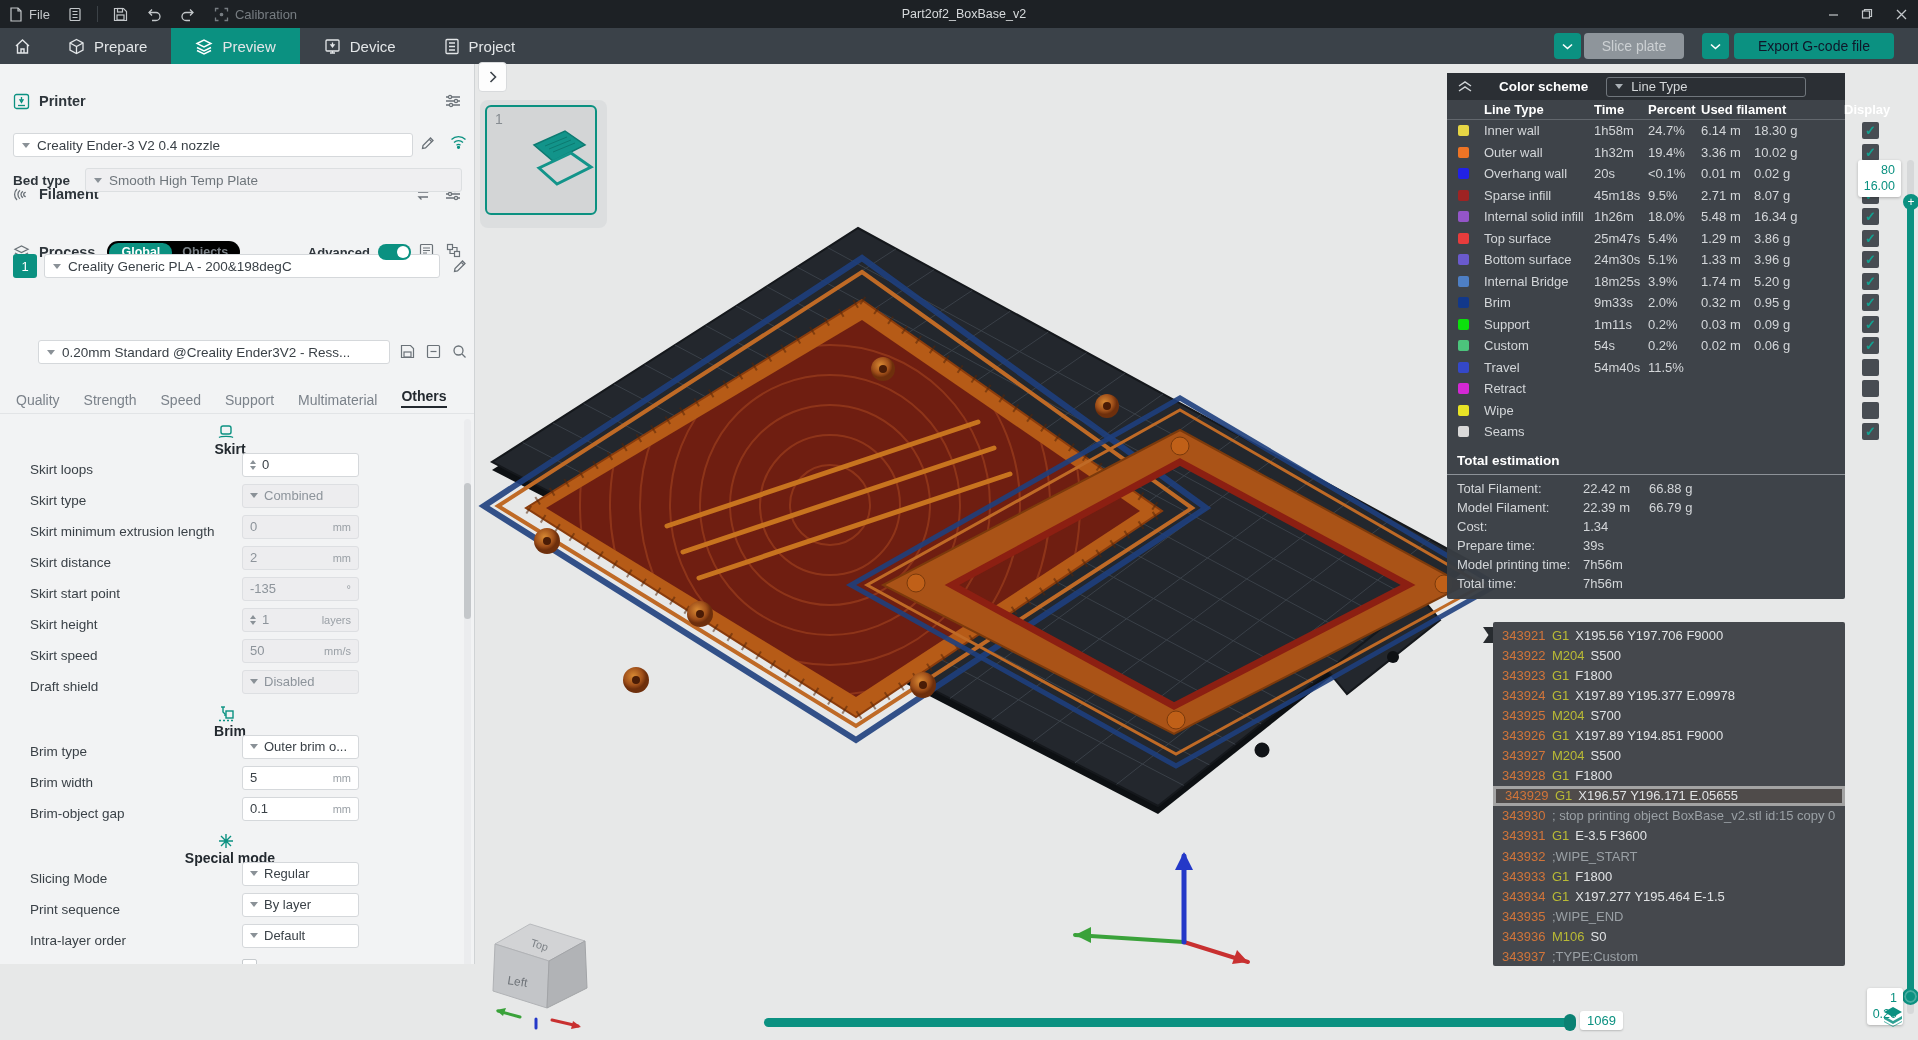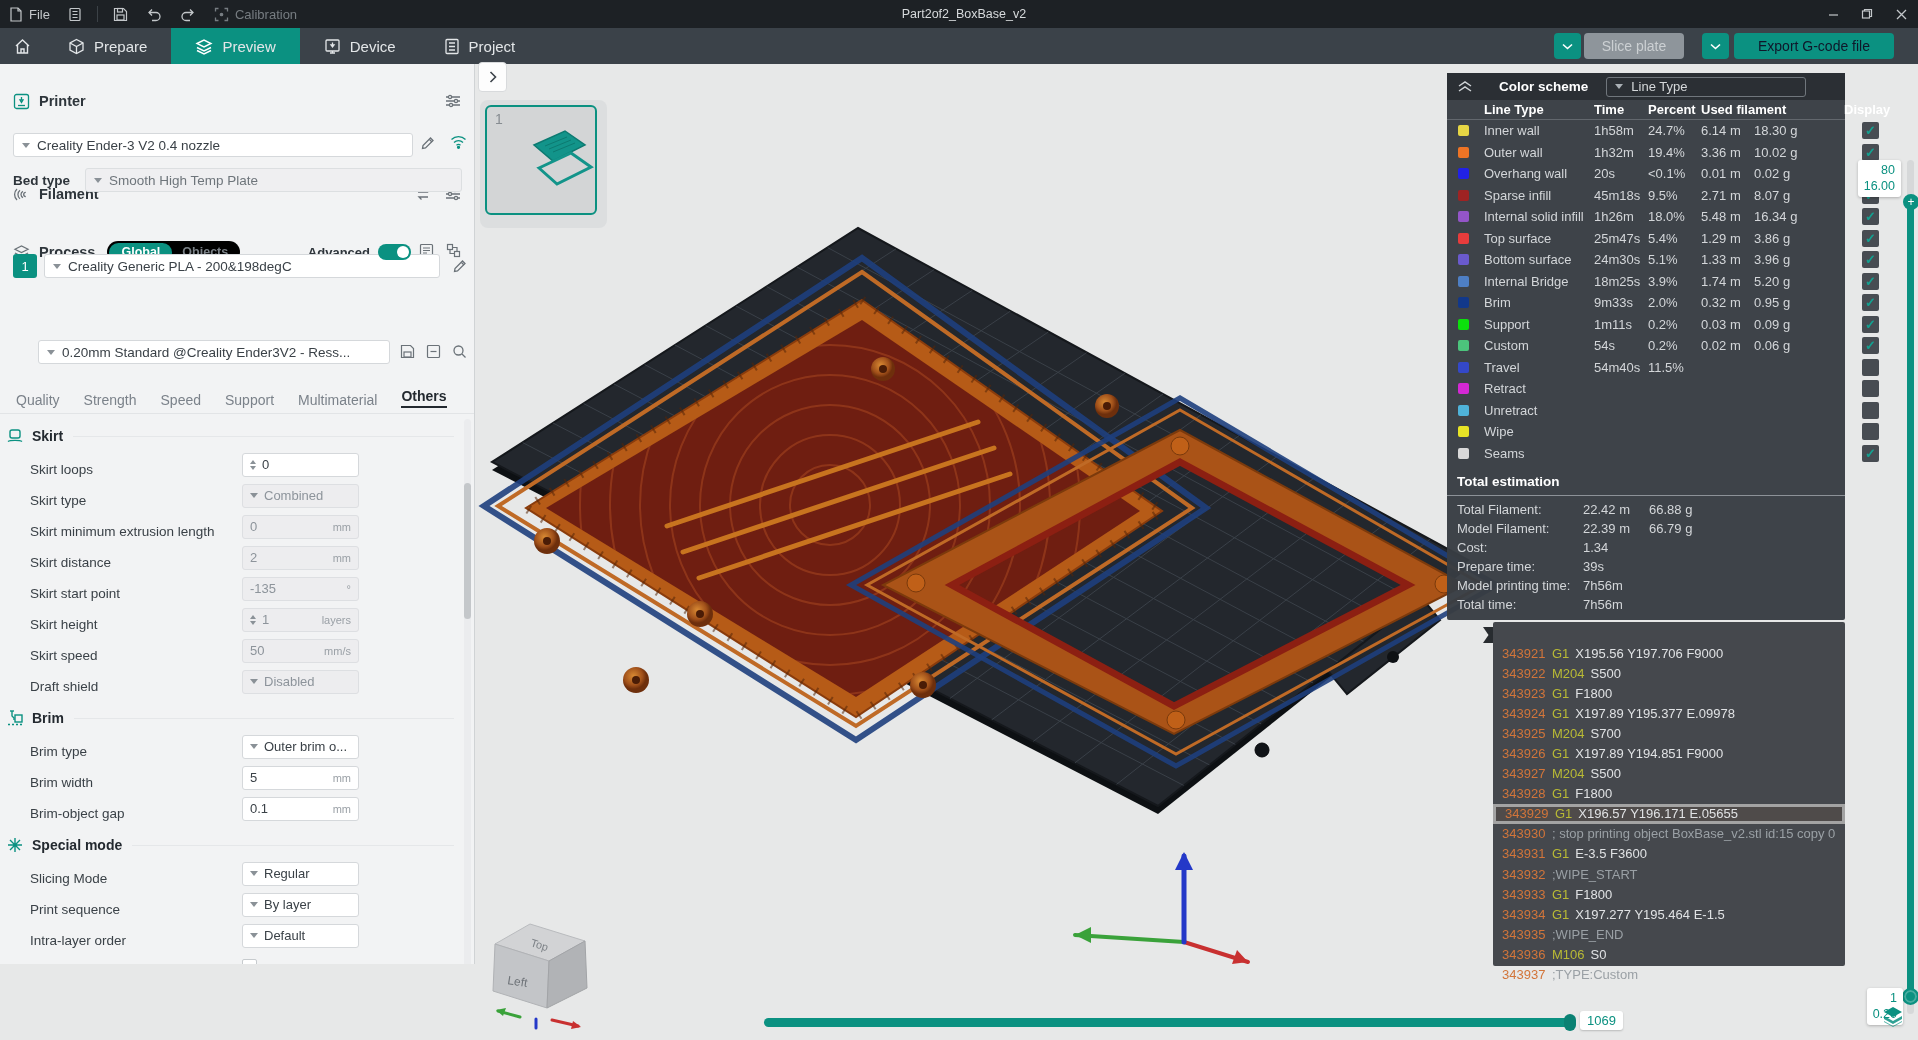--- a/index.html
+++ b/index.html
@@ -68,21 +68,21 @@
   .toggle .knob { position:absolute; right:2px; top:2px; width:12px; height:12px; border-radius:50%; background:#fff; }
   .proc-icons { display:flex; gap:12px; color:#6b7278; margin-left:4px; }
   .row-preset { position:absolute; left:38px; top:276px; width:352px; }
   .preset-icons { position:absolute; left:400px; top:280px; display:flex; gap:11px; color:#6b7278; }
   .ptabs { position:absolute; left:16px; top:318px; display:flex; gap:24px; height:30px; align-items:flex-end;
     padding-bottom:4px; }
   .ptab { font-size:14px; color:#7b828a; }
   .ptab.active { color:#23292f; font-weight:bold; border-bottom:2px solid #23292f; padding-bottom:2px; }
   .ptabs-line { position:absolute; left:0; top:349px; width:474px; height:1px; background:#e2e4e6; }
   .settings { position:absolute; left:0; top:351px; width:460px; height:625px; overflow:hidden; }
-  .shead { display:flex; align-items:center; height:26px; margin:8px 6px 0 6px; }
+  .shead { display:flex; align-items:center; height:26px; margin:8px 6px 0 6px;flex-direction:column; }
   .shead .sicon { width:18px; height:18px; margin-right:8px; color:#0b9181; display:flex; }
   .shead .stitle { font-size:14px; font-weight:bold; color:#23292f; }
   .shead .sline { flex:1; height:1px; background:#e5e7e9; margin-left:10px; }
   .srow { display:flex; align-items:center; min-height:31px; padding-left:30px; }
   .srow .slabel { width:212px; font-size:13.5px; color:#3a4147; line-height:1.25; padding-right:6px;margin-top:12px; }
   .ctl { width:117px; height:24px; border:1px solid #d5d8db; border-radius:3px; background:#fff;
     display:flex; align-items:center; font-size:13px; color:#3a4147; padding:0 7px; gap:6px; }
   .ctl.dis { background:#ededef; color:#8d949b; border-color:#dddfe2; }
   .ctl .unit { margin-left:auto; font-size:11px; color:#9aa0a6; }
   .spin { display:flex; flex-direction:column; gap:2px; }
@@ -123,21 +123,21 @@
   .lg-check { width:17px; height:17px; background:#474c52; border-radius:2px; margin-left:44px;
     display:flex; align-items:center; justify-content:center; color:#14a090; font-size:13px; font-weight:bold; }
   .totals-title { font-weight:bold; color:#fff; padding:10px 10px 6px 10px; font-size:13.5px; }
   .totals-sep { height:1px; background:#8d9298; margin:0 0 4px 0; }
   .tot-row { display:grid; grid-template-columns:126px 66px auto; padding-left:10px; height:19px;
     align-items:center; font-size:13px; color:#d3d6d9; }
   .legend-pad-bottom { height:6px; }
 
   
   .gcode { position:absolute; left:1018px; top:558px; width:352px; height:344px;
-    background:rgba(62,66,71,0.96); border-radius:2px; padding-top:21px; font-size:13px; }
+    background:rgba(62,66,71,0.96); border-radius:2px; padding-top:3px; font-size:13px; }
   .g-line { display:flex; height:20.1px; align-items:center; padding:0 6px 0 9px; white-space:nowrap; }
   .g-no { color:#d2753a; width:50px; flex:none; }
   .g-cmd { color:#b9ba35; margin-right:6px; }
   .g-arg { color:#e0e2e4; }
   .g-com { color:#9aa0a5; }
   .g-line.hl { border:3px solid #a3a3a3; background:rgba(217,127,46,0.07); }
   .g-marker { position:absolute; left:-10px; top:5px; width:10px; height:16px; background:#282c30;
     clip-path:polygon(0 0, 100% 0, 100% 100%, 0 100%, 55% 50%); }
 
   
@@ -889,29 +889,20 @@
           <div class="lg-cols lg-row">
             <span class="swatch" style="background: rgb(212, 40, 212);"></span>
             <span>Retract</span>
             <span></span>
             <span></span>
             <span></span>
             <span></span>
             <span class="lg-check"></span>
           </div>
           <div class="lg-cols lg-row">
-            <span class="swatch" style="background: rgb(79, 179, 217);"></span>
-            <span>Unretract</span>
-            <span></span>
-            <span></span>
-            <span></span>
-            <span></span>
-            <span class="lg-check"></span>
-          </div>
-          <div class="lg-cols lg-row">
             <span class="swatch" style="background: rgb(232, 228, 38);"></span>
             <span>Wipe</span>
             <span></span>
             <span></span>
             <span></span>
             <span></span>
             <span class="lg-check"></span>
           </div>
           <div class="lg-cols lg-row">
             <span class="swatch" style="background: rgb(217, 217, 217);"></span>

